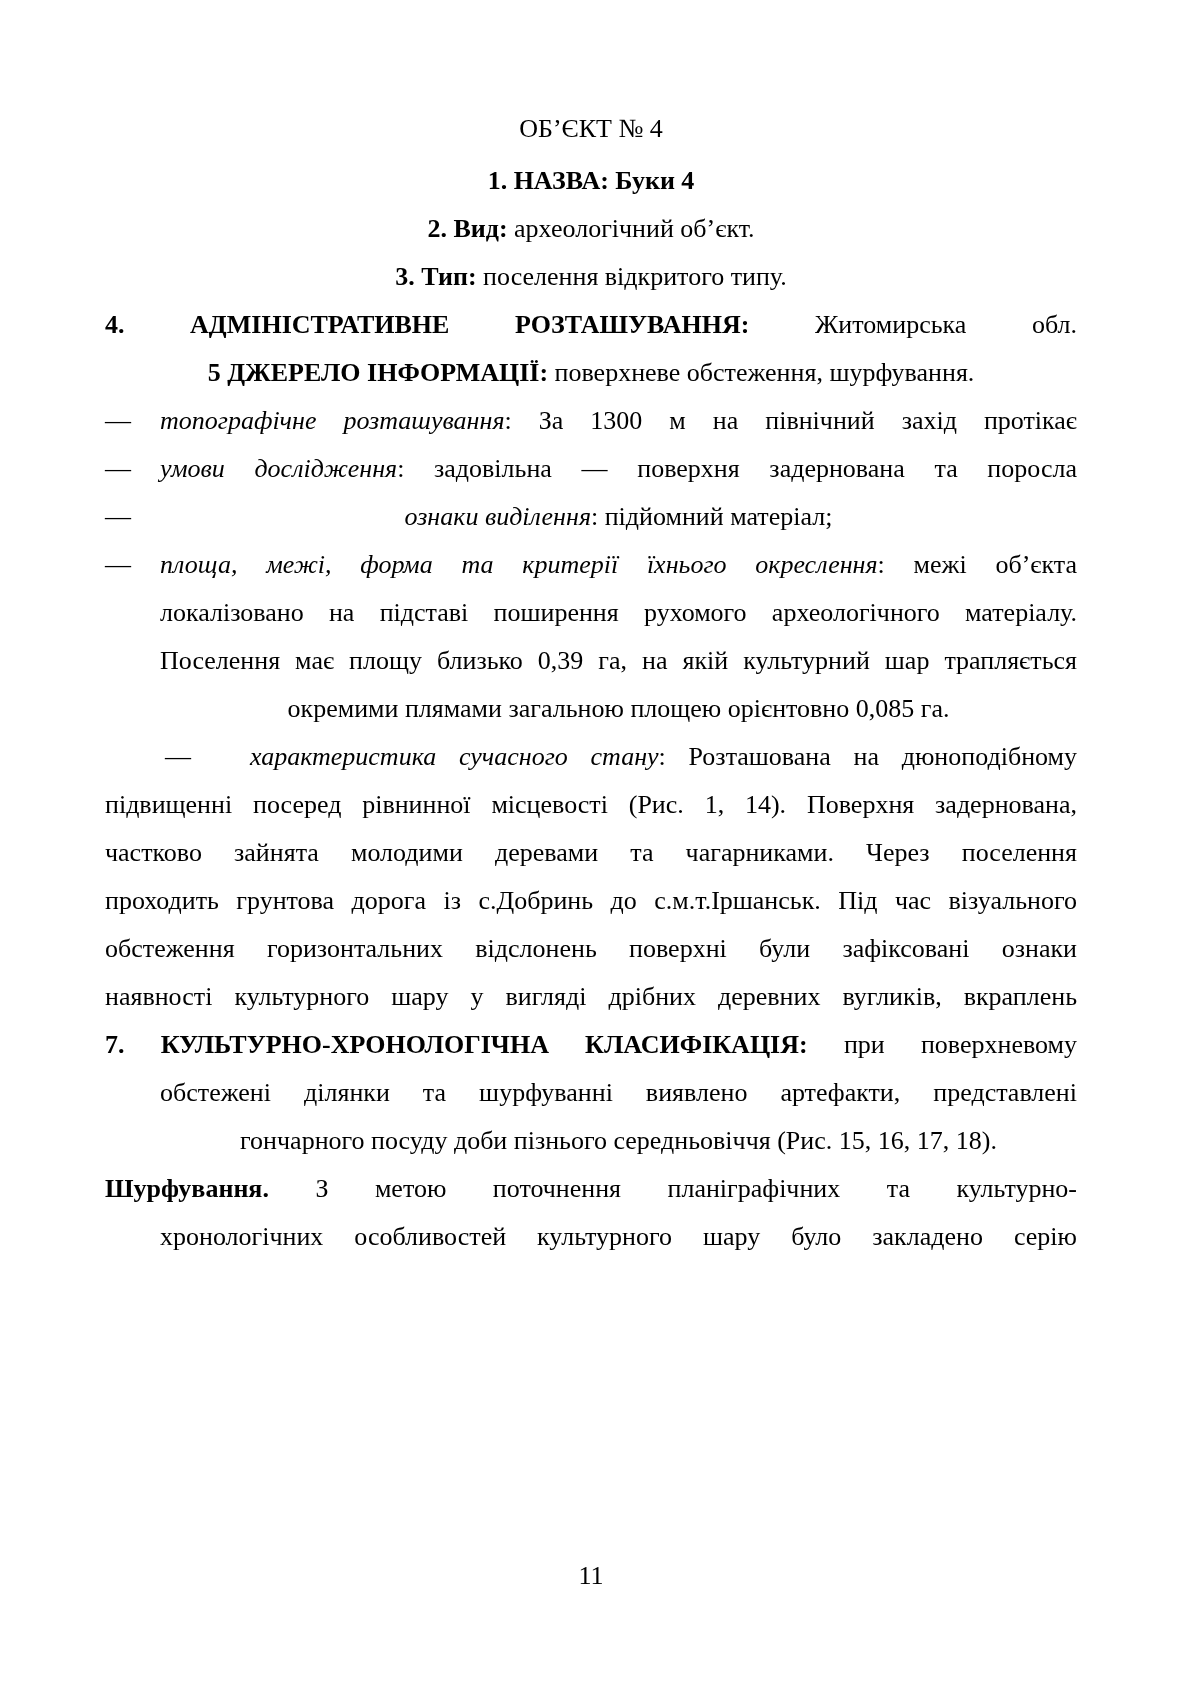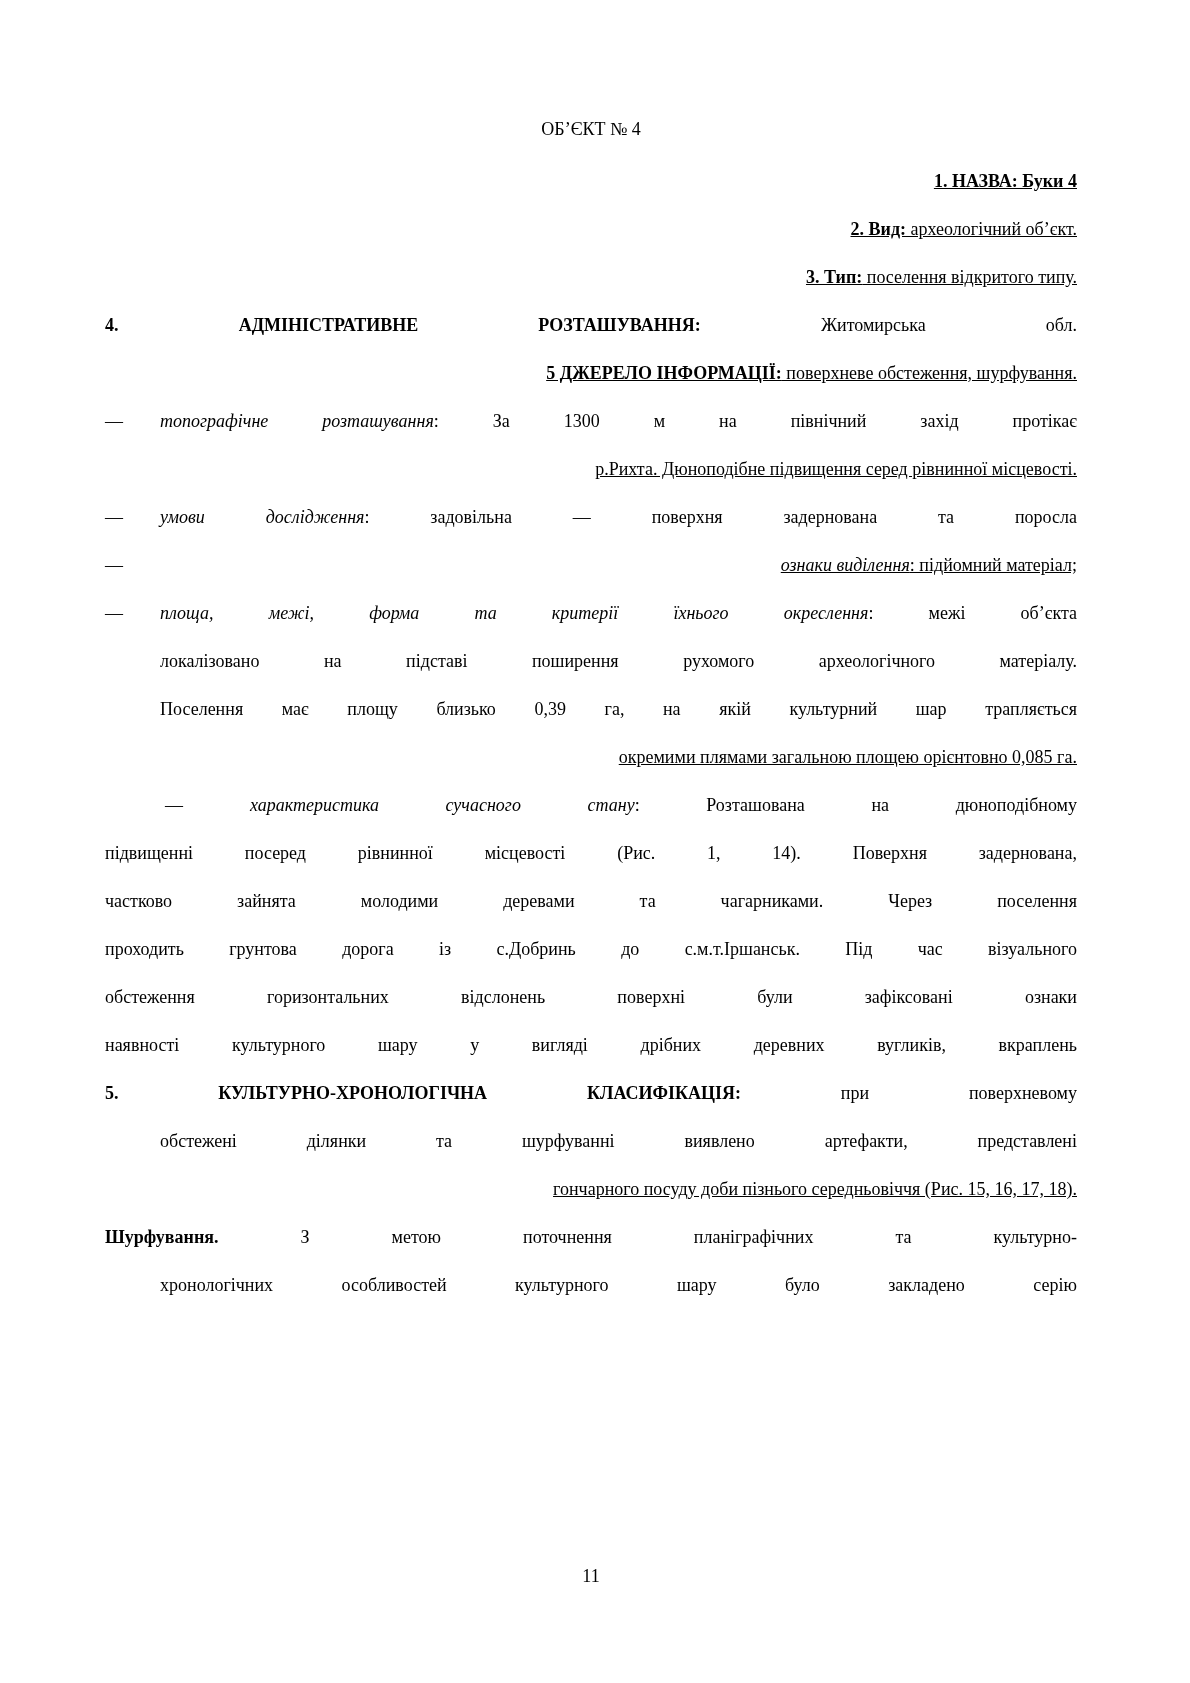--- a/index.html
+++ b/index.html
@@ -7,21 +7,21 @@
     padding: 0;
     background: #ffffff;
   }
   .page {
     position: relative;
     width: 1190px;
     height: 1683px;
     background: #ffffff;
     color: #000000;
     font-family: "Liberation Serif", "DejaVu Serif", serif;
-    font-size: 18px;
+    font-size: 26px;
     overflow: hidden;
   }
   .doc-title {
     position: absolute;
     top: 105px;
     left: 105px;
     width: 972px;
     line-height: 48px;
     text-align: center;
   }
@@ -34,23 +34,22 @@
   .line {
     position: relative;
     height: 48px;
     line-height: 48px;
   }
   .line.just {
     text-align: justify;
     text-align-last: justify;
   }
   .line.left {
-    text-align: right;
+    text-align: center;
     white-space: nowrap;
-    text-decoration: underline;
   }
   .marker {
     position: absolute;
     top: 0;
     font-style: normal;
     font-weight: normal;
   }
   .r { font-weight: normal; font-style: normal; }
   .b { font-weight: bold;   font-style: normal; }
   .i { font-weight: normal; font-style: italic; }
@@ -69,34 +68,33 @@
 <div class="page">
   <div class="doc-title">ОБ’ЄКТ № 4</div>
 
   <div class="doc-body" id="body-lines">
       <div class="line left"><span class="b">1. НАЗВА: Буки 4</span></div>
       <div class="line left"><span class="b">2. Вид:</span><span class="r"> археологічний об’єкт.</span></div>
       <div class="line left"><span class="b">3. Тип:</span><span class="r"> поселення відкритого типу.</span></div>
       <div class="line just"><span class="b">4. АДМІНІСТРАТИВНЕ РОЗТАШУВАННЯ:</span><span class="r"> Житомирська обл.</span></div>
       <div class="line left"><span class="b">5 ДЖЕРЕЛО ІНФОРМАЦІЇ:</span><span class="r"> поверхневе обстеження, шурфування.</span></div>
       <div class="line just" style="padding-left: 55px;"><span class="marker" style="left: 0px;">—</span><span class="i">топографічне розташування</span><span class="r">: За 1300 м на північний захід протікає</span></div>
-      <div class="line left" style="padding-left: 55px;"><span class="r">р.Рихта. Дюноподібне підвищення серед рівнинної місцевості.</span></div>
       <div class="line just" style="padding-left: 55px;"><span class="marker" style="left: 0px;">—</span><span class="i">умови дослідження</span><span class="r">: задовільна — поверхня задернована та поросла</span></div>
       <div class="line left" style="padding-left: 55px;"><span class="marker" style="left: 0px;">—</span><span class="i">ознаки виділення</span><span class="r">: підйомний матеріал;</span></div>
       <div class="line just" style="padding-left: 55px;"><span class="marker" style="left: 0px;">—</span><span class="i">площа, межі, форма та критерії їхнього окреслення</span><span class="r">: межі об’єкта</span></div>
       <div class="line just" style="padding-left: 55px;"><span class="r">локалізовано на підставі поширення рухомого археологічного матеріалу.</span></div>
       <div class="line just" style="padding-left: 55px;"><span class="r">Поселення має площу близько 0,39 га, на якій культурний шар трапляється</span></div>
       <div class="line left" style="padding-left: 55px;"><span class="r">окремими плямами загальною площею орієнтовно 0,085 га.</span></div>
       <div class="line just" style="padding-left: 145px;"><span class="marker" style="left: 60px;">—</span><span class="i">характеристика сучасного стану</span><span class="r">: Розташована на дюноподібному</span></div>
       <div class="line just"><span class="r">підвищенні посеред рівнинної місцевості (Рис. 1, 14). Поверхня задернована,</span></div>
       <div class="line just"><span class="r">частково зайнята молодими деревами та чагарниками. Через поселення</span></div>
       <div class="line just"><span class="r">проходить грунтова дорога із с.Добринь до с.м.т.Іршанськ. Під час візуального</span></div>
       <div class="line just"><span class="r">обстеження горизонтальних відслонень поверхні були зафіксовані ознаки</span></div>
       <div class="line just"><span class="r">наявності культурного шару у вигляді дрібних деревних вугликів, вкраплень</span></div>
-      <div class="line just"><span class="b">5. КУЛЬТУРНО-ХРОНОЛОГІЧНА КЛАСИФІКАЦІЯ:</span><span class="r"> при поверхневому</span></div>
+      <div class="line just"><span class="b">7. КУЛЬТУРНО-ХРОНОЛОГІЧНА КЛАСИФІКАЦІЯ:</span><span class="r"> при поверхневому</span></div>
       <div class="line just" style="padding-left: 55px;"><span class="r">обстежені ділянки та шурфуванні виявлено артефакти, представлені</span></div>
       <div class="line left" style="padding-left: 55px;"><span class="r">гончарного посуду доби пізнього середньовіччя (Рис. 15, 16, 17, 18).</span></div>
       <div class="line just"><span class="b">Шурфування.</span><span class="r"> З метою поточнення планіграфічних та культурно-</span></div>
       <div class="line just" style="padding-left: 55px;"><span class="r">хронологічних особливостей культурного шару було закладено серію</span></div>
     </div>
 
   <div class="page-num">11</div>
 </div>
 
 </body></html>

